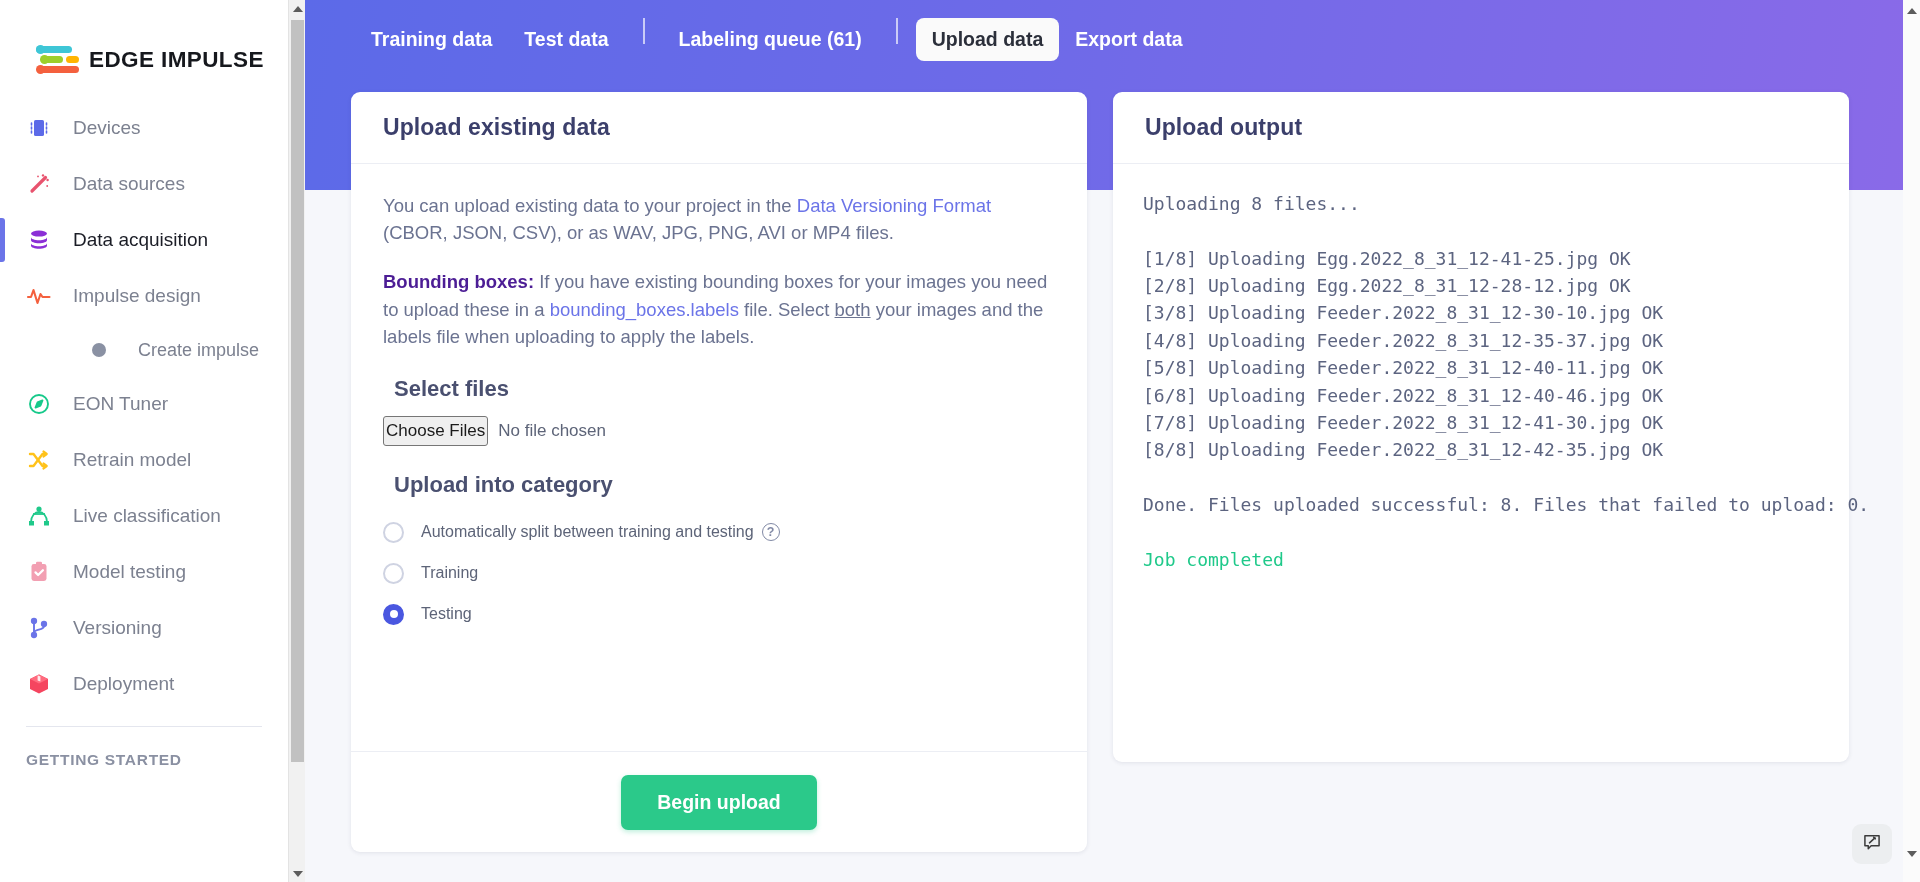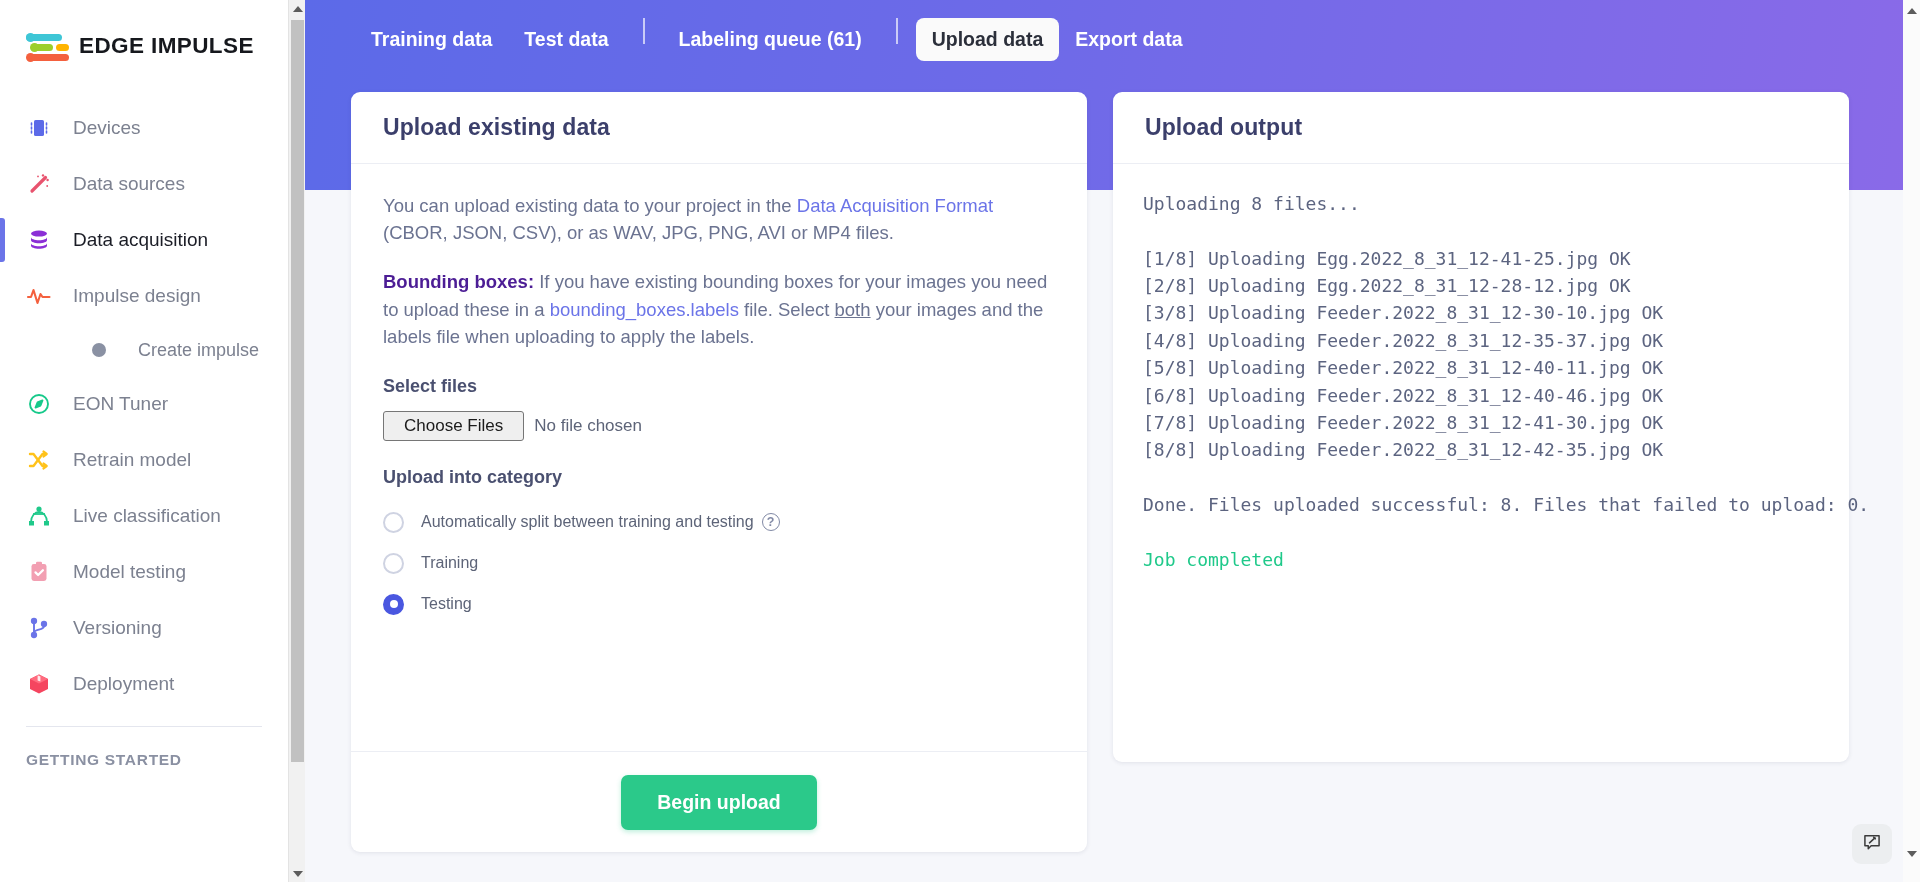--- a/index.html
+++ b/index.html
@@ -12,23 +12,24 @@
   body { position: relative; }
 
   
   #sidebar {
     position: absolute; left: 0; top: 0;
     width: 288px; height: 882px;
     background: #ffffff;
     overflow: hidden;
   }
   .logo-wrap {
-    display: flex; align-items: flex-start;
+    display: flex; align-items: center;
     padding: 33px 0 0 26px;
     height: 86px;
+    margin-left: 10px;
   }
   .logo-mark { width: 42px; height: 30px; position: relative; margin-right: 11px; }
   .logo-bar { position: absolute; border-radius: 4px; height: 7px; }
   .lb1 { background:#3ec6d6; left:0;  top:1px;  width:36px; }
   .lb2 { background:#9ccf2b; left:6px; top:11px; width:21px; }
   .lb3 { background:#ffb400; left:30px;top:11px; width:13px; }
   .lb4 { background:#f4603e; left:2px; top:21px; width:41px; }
   .logo-dot { position:absolute; border-radius:50%; width:9px; height:9px; }
   .ld1 { background:#3ec6d6; left:0; top:0px; }
   .ld2 { background:#9ccf2b; left:4px; top:10px; }
@@ -147,31 +148,31 @@
     font-size: 18.5px; line-height: 1.47; color: #6b7391;
     margin-bottom: 22px;
   }
   .para a, .link {
     color: #6b74e8; text-decoration: none; cursor: pointer;
   }
   .para b { color: #4c1d95; font-weight: 700; }
   .para u { text-decoration: underline; }
 
   .field-label {
-    font-size: 18px; font-weight: 700; color: #4a5070;
-    margin: 26px 0 14px 0;
+    font-size: 22px; font-weight: 700; color: #4a5070;
+    margin: 26px 0 14px 11px;
   }
   .file-row { display: flex; align-items: center; margin-bottom: 6px; }
   .choose-btn {
     font-family: "Liberation Sans", sans-serif;
     font-size: 17px; color: #1b1b1b;
     background: #efefef;
     border: 1px solid #767676;
     border-radius: 3px;
-    padding: 4px 20px;
+    padding: 4px 2px;
     cursor: pointer;
   }
   .file-status { font-size: 17px; color: #5d6478; margin-left: 10px; }
 
   .radio-row {
     display: flex; align-items: center;
     height: 41px; cursor: pointer;
   }
   .radio {
     width: 21px; height: 21px; border-radius: 50%;
@@ -412,21 +413,21 @@
 
 <div id="main">
 
   <div class="card" id="card-upload">
     <div class="card-header">
       <div class="card-title">Upload existing data</div>
     </div>
     <div class="card-body">
 
       <div class="para">
-        <span>You can upload existing data to your project in the </span><a class="link">Data Acquisition Format</a><span> (CBOR, JSON, CSV), or as WAV, JPG, PNG, AVI or MP4 files.</span>
+        <span>You can upload existing data to your project in the </span><a class="link">Data Versioning Format</a><span> (CBOR, JSON, CSV), or as WAV, JPG, PNG, AVI or MP4 files.</span>
       </div>
 
       <div class="para">
         <b>Bounding boxes:</b><span> If you have existing bounding boxes for your images you need to upload these in a </span><a class="link">bounding_boxes.labels</a><span> file. Select </span><u>both</u><span> your images and the labels file when uploading to apply the labels.</span>
       </div>
 
       <div class="field-label">Select files</div>
 
       <div class="file-row">
         <button class="choose-btn">Choose Files</button>

